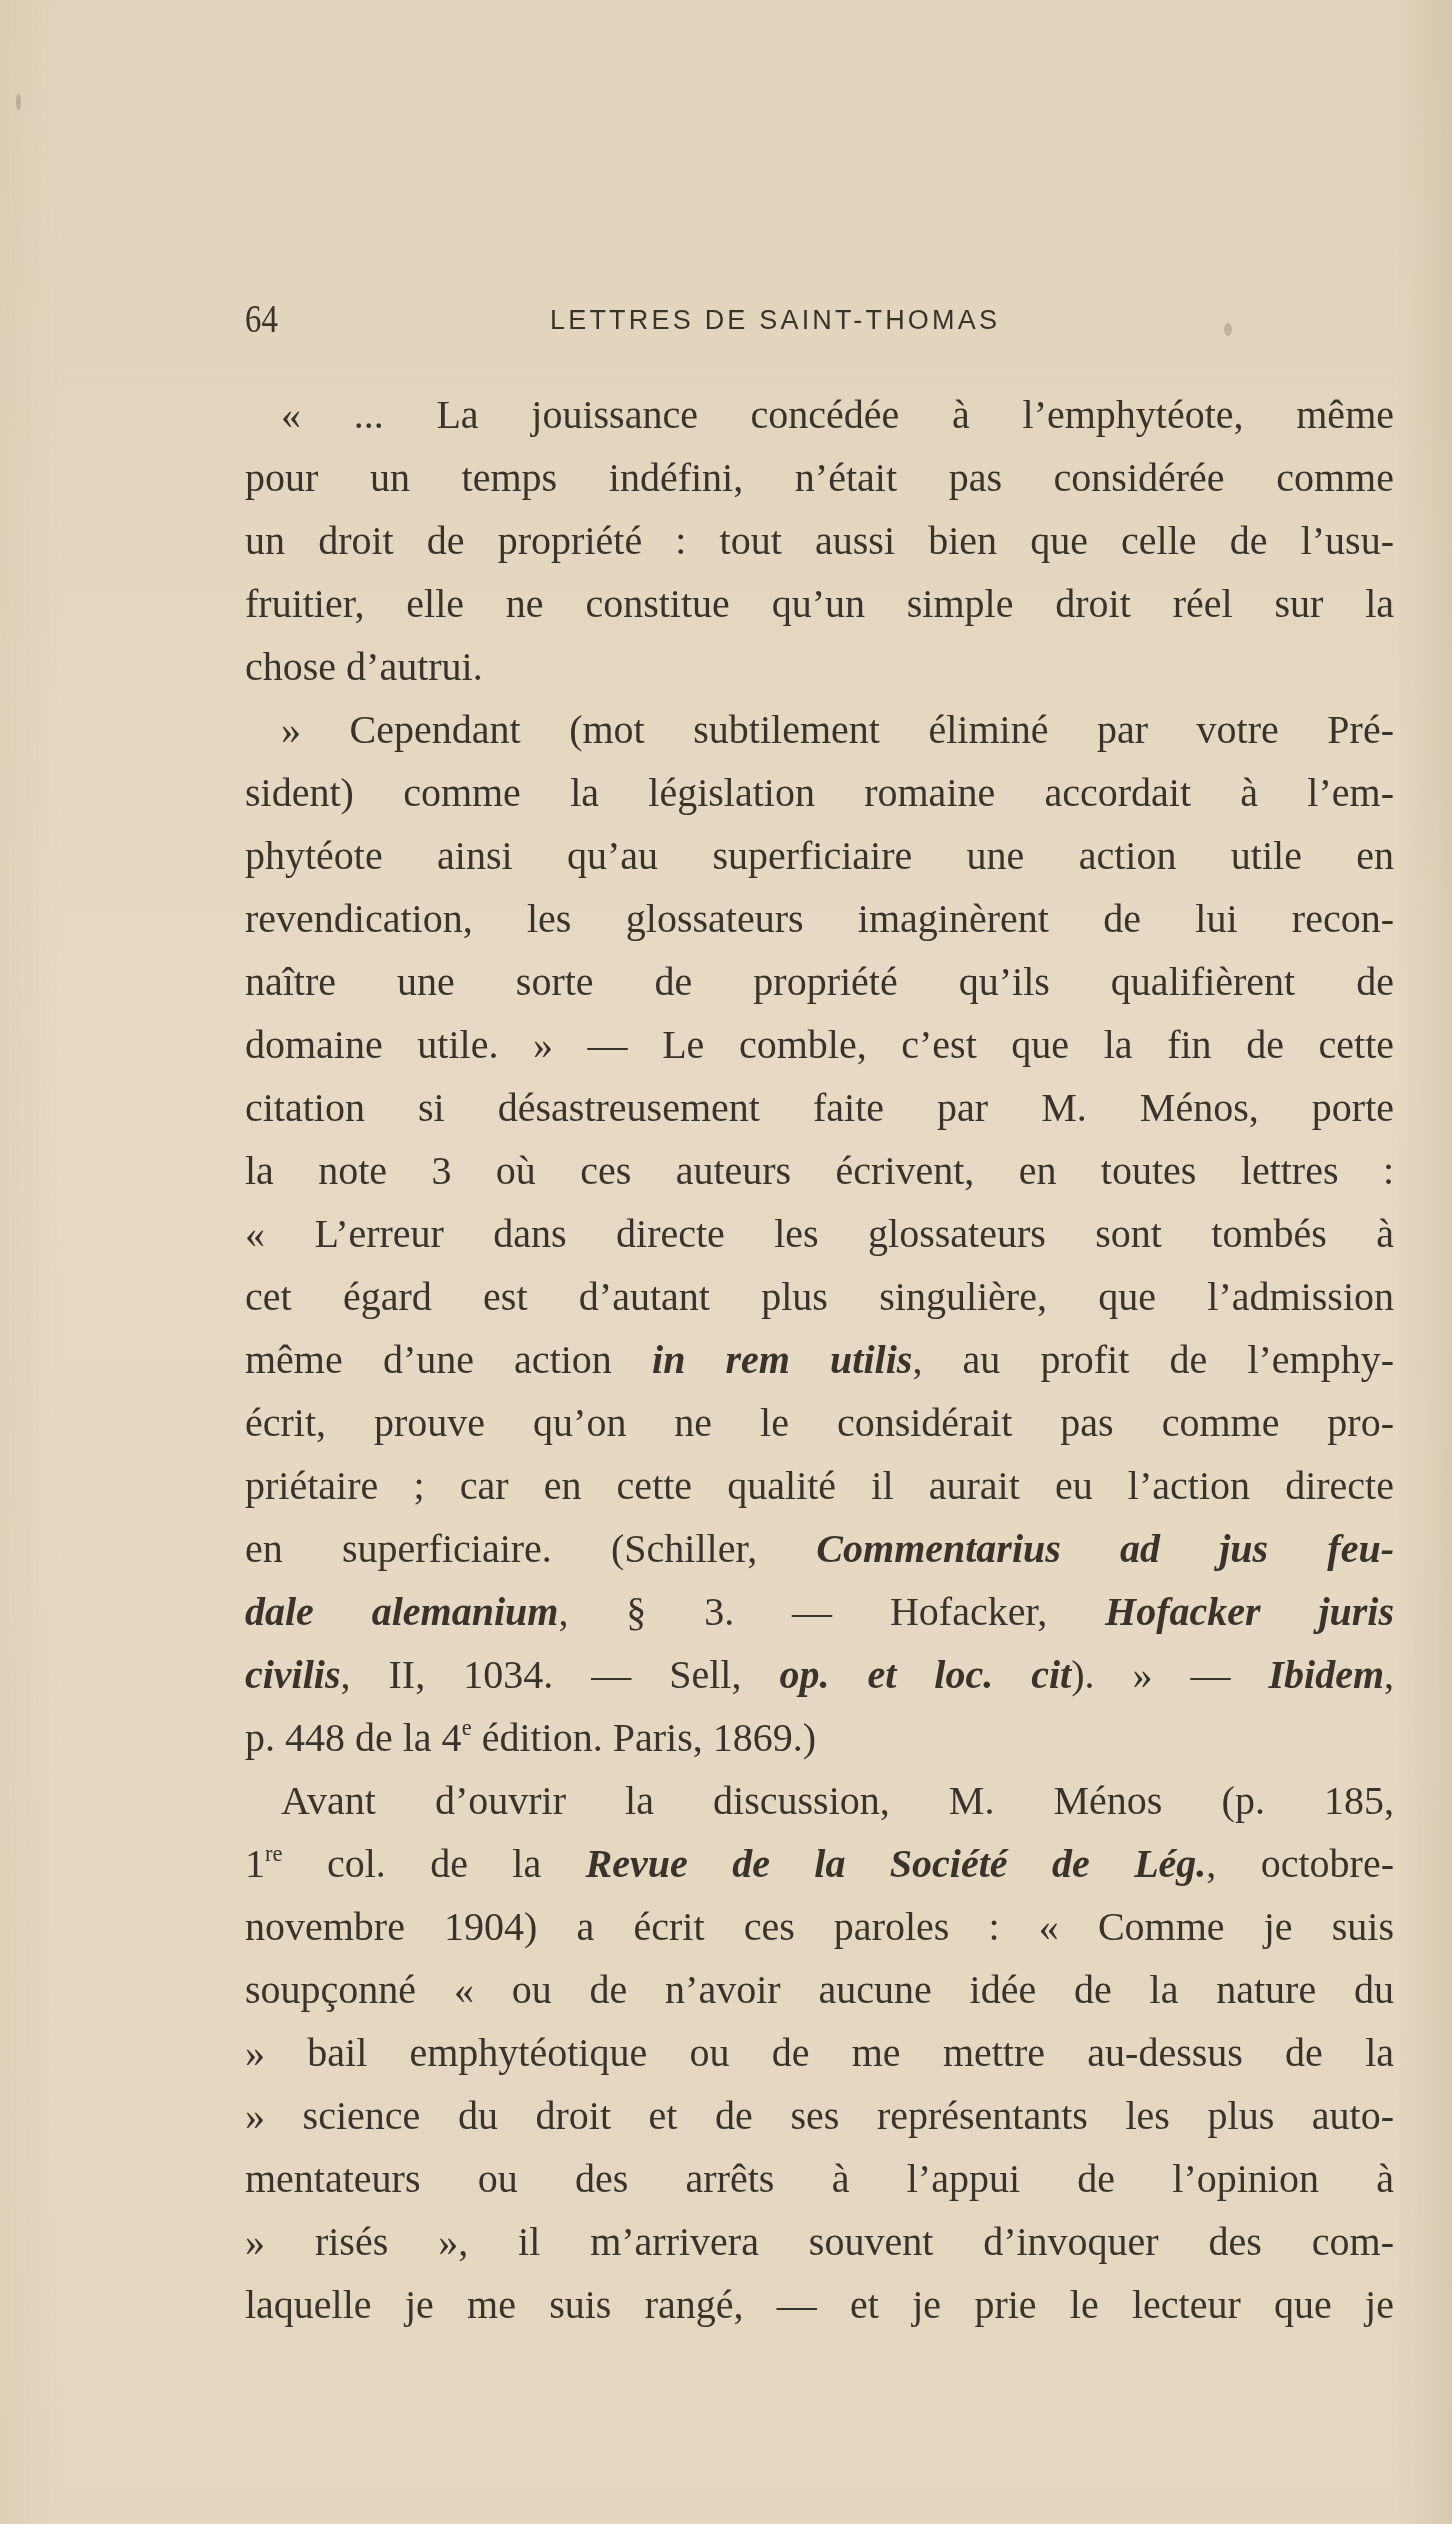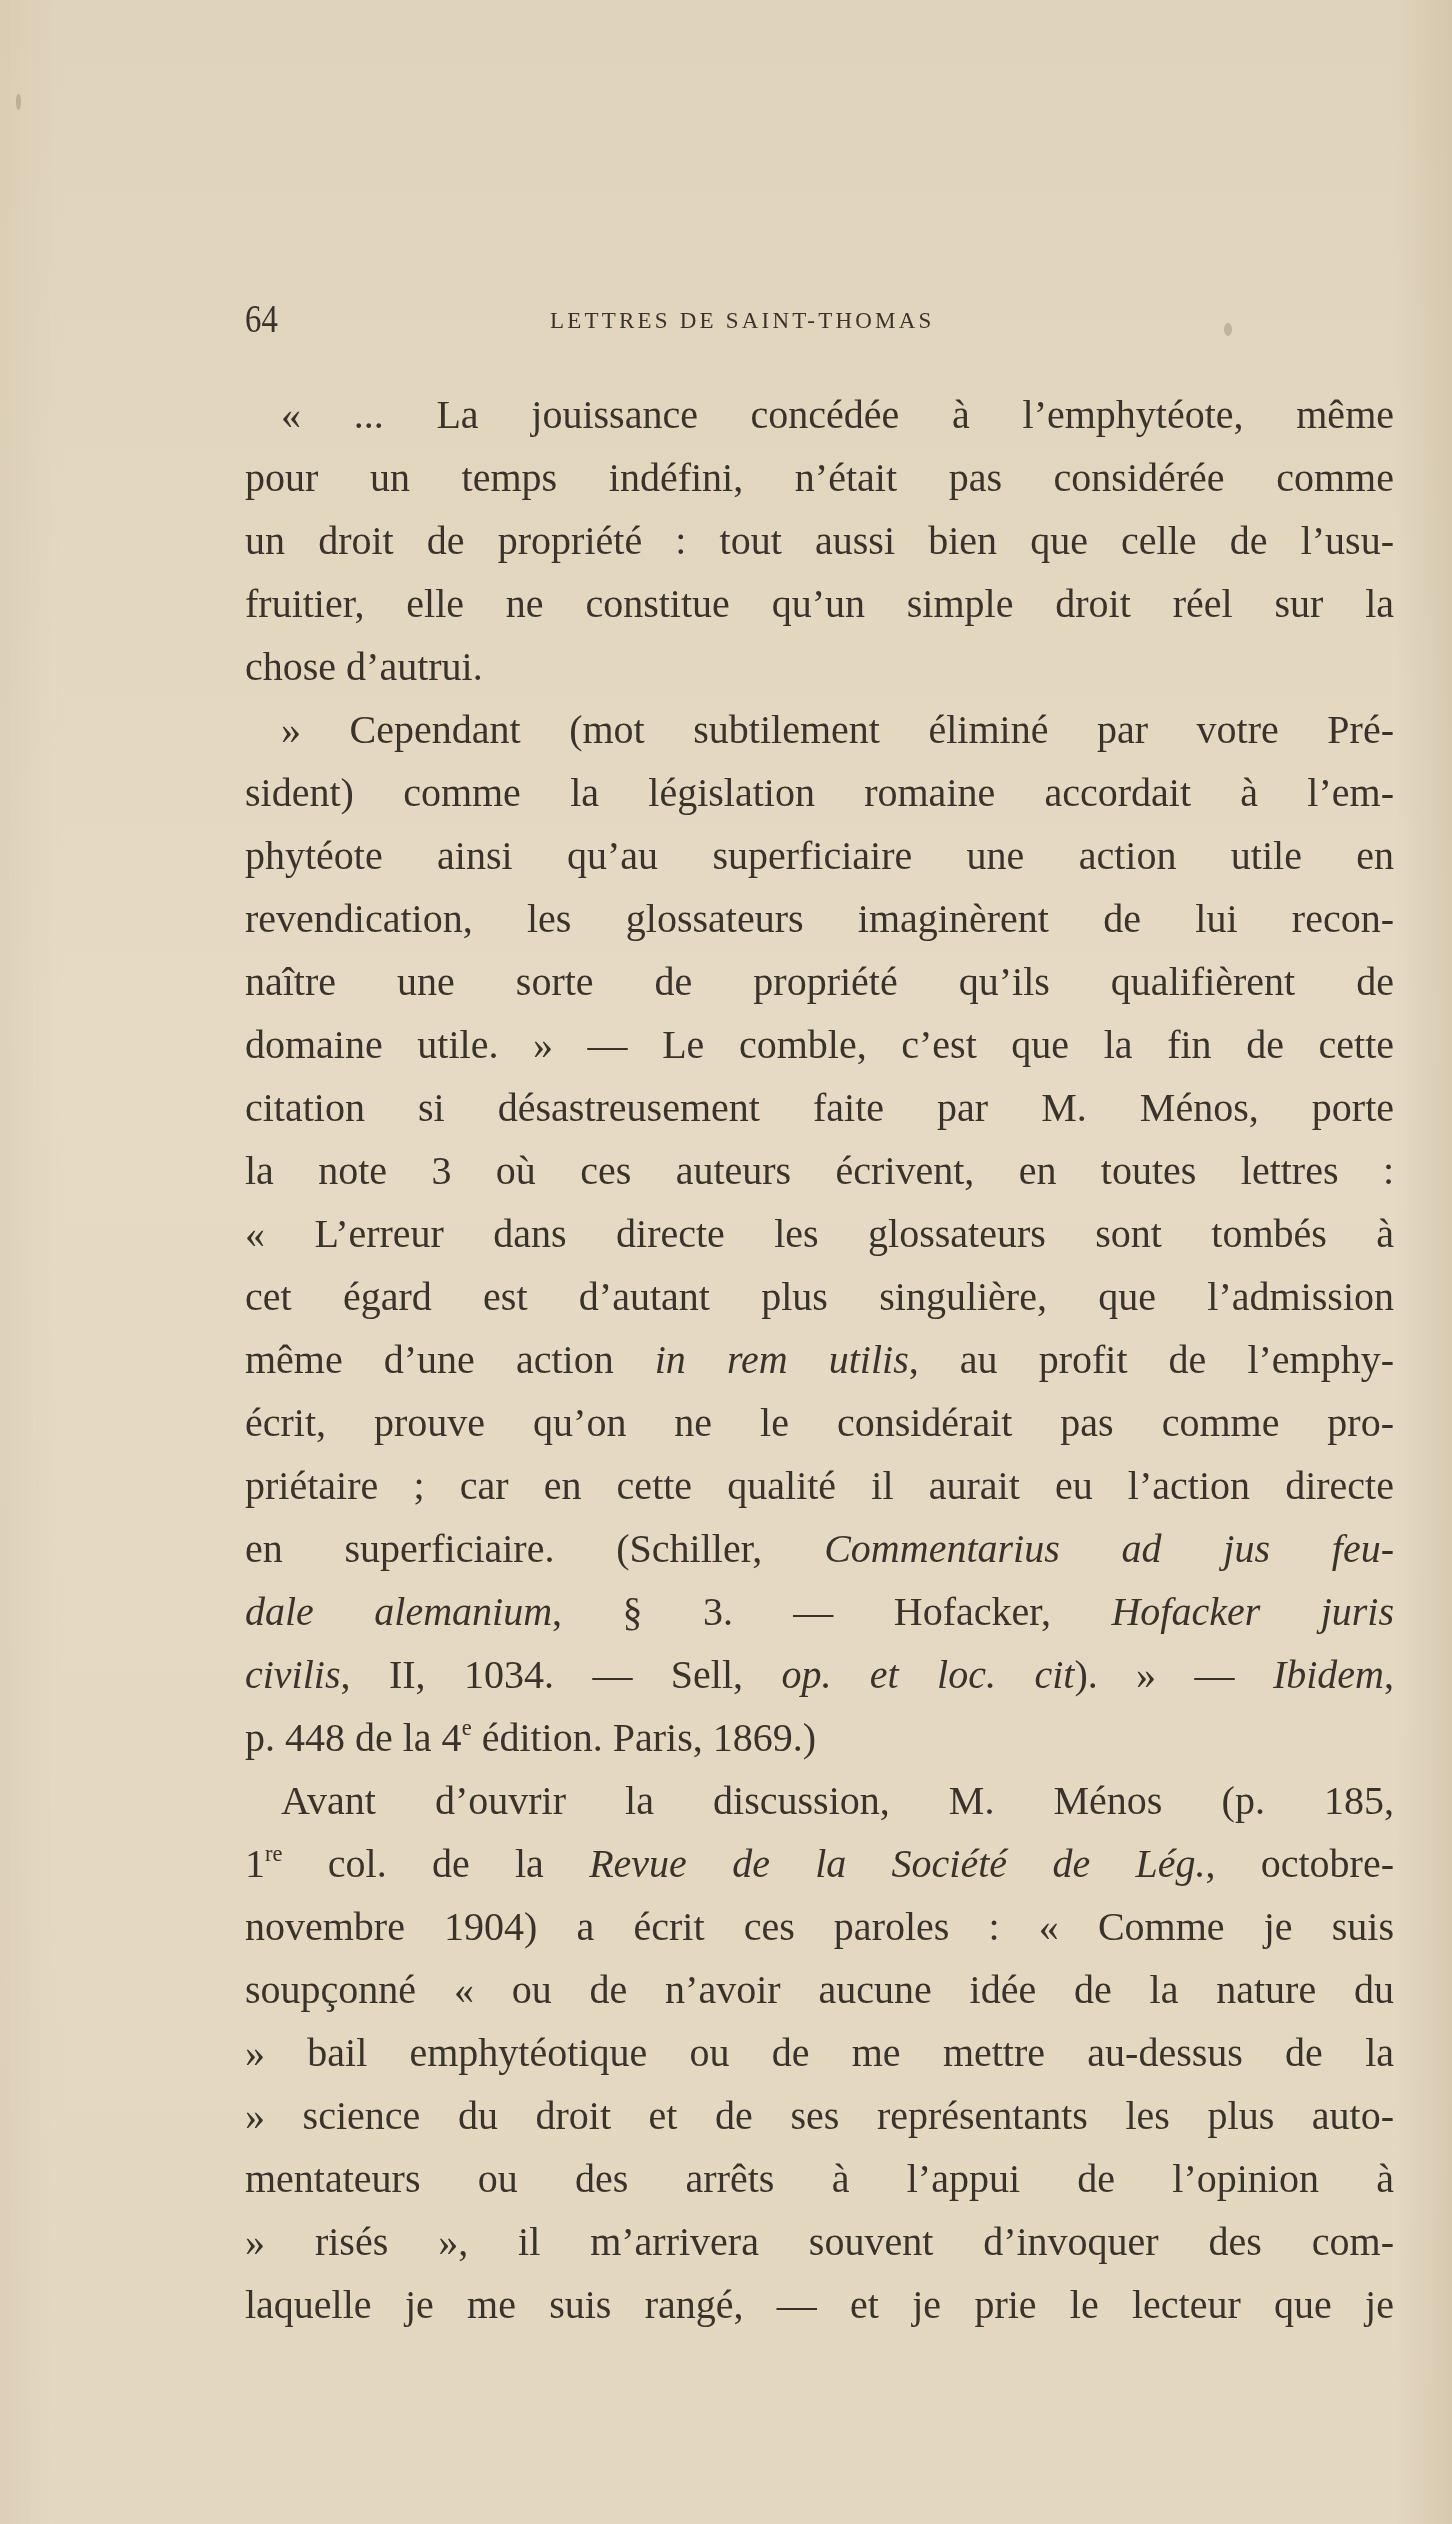--- a/index.html
+++ b/index.html
@@ -17,35 +17,35 @@
   .running-head {
     position: absolute; left: 245px; top: 277px; width: 1147px; height: 48px;
   }
   .folio {
     position: absolute; left: 0; top: 0;
     font-family: "Liberation Serif", serif; font-size: 40px; line-height: 48px;
     transform: scaleX(0.82); transform-origin: left center;
   }
   .running-title {
     position: absolute; left: 305px; top: 8px;
-    font-family: Liberation Serif, serif; font-size: 23px; line-height: 35px;
+    font-family: Liberation Sans, sans-serif; font-size: 27px; line-height: 35px;
     letter-spacing: 3.2px;
   }
   .body-text {
     position: absolute; left: 245px; top: 365px; width: 1149px;
   }
   .line {
     display: block; height: 63px; line-height: 63px;
     font-family: "Liberation Serif", serif; font-size: 40px;
     white-space: nowrap; text-align: justify; text-align-last: justify;
     overflow: visible;
   }
   .line.last { text-align-last: left; }
   .line.indent { padding-left: 36px; }
-  .line .i { font-style: italic; }
+  .line .i { font-style: italic; font-weight: bold; }
   .line sup { font-size: 22.5px; line-height: 0; vertical-align: 16px; }
   .speck { position: absolute; width: 8px; height: 13px; border-radius: 50%; background: rgba(150,135,115,0.45); }
 </style>
 </head>
 <body>
 
 <div class="page">
   <div class="running-head">
     <span class="folio">64</span>
     <span class="running-title">LETTRES DE SAINT-THOMAS</span>

